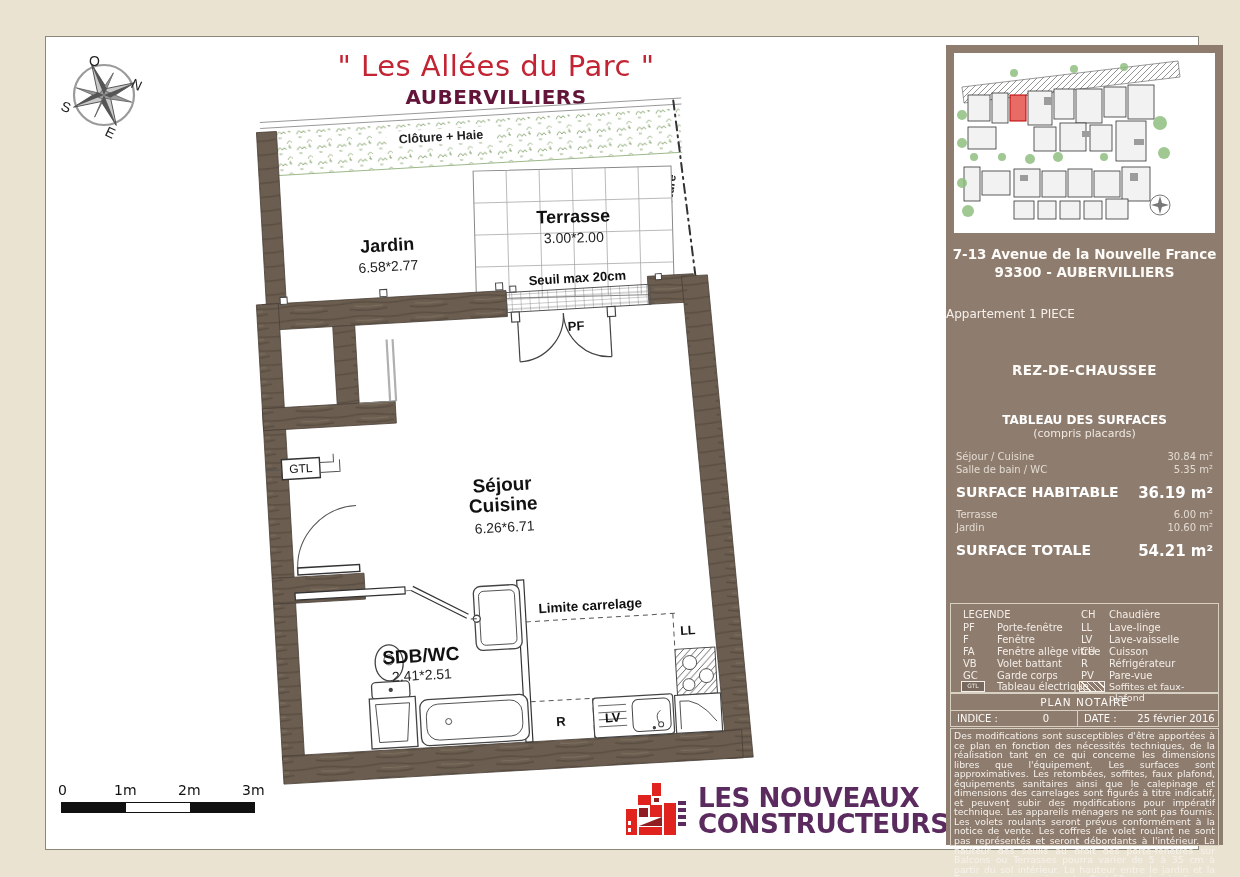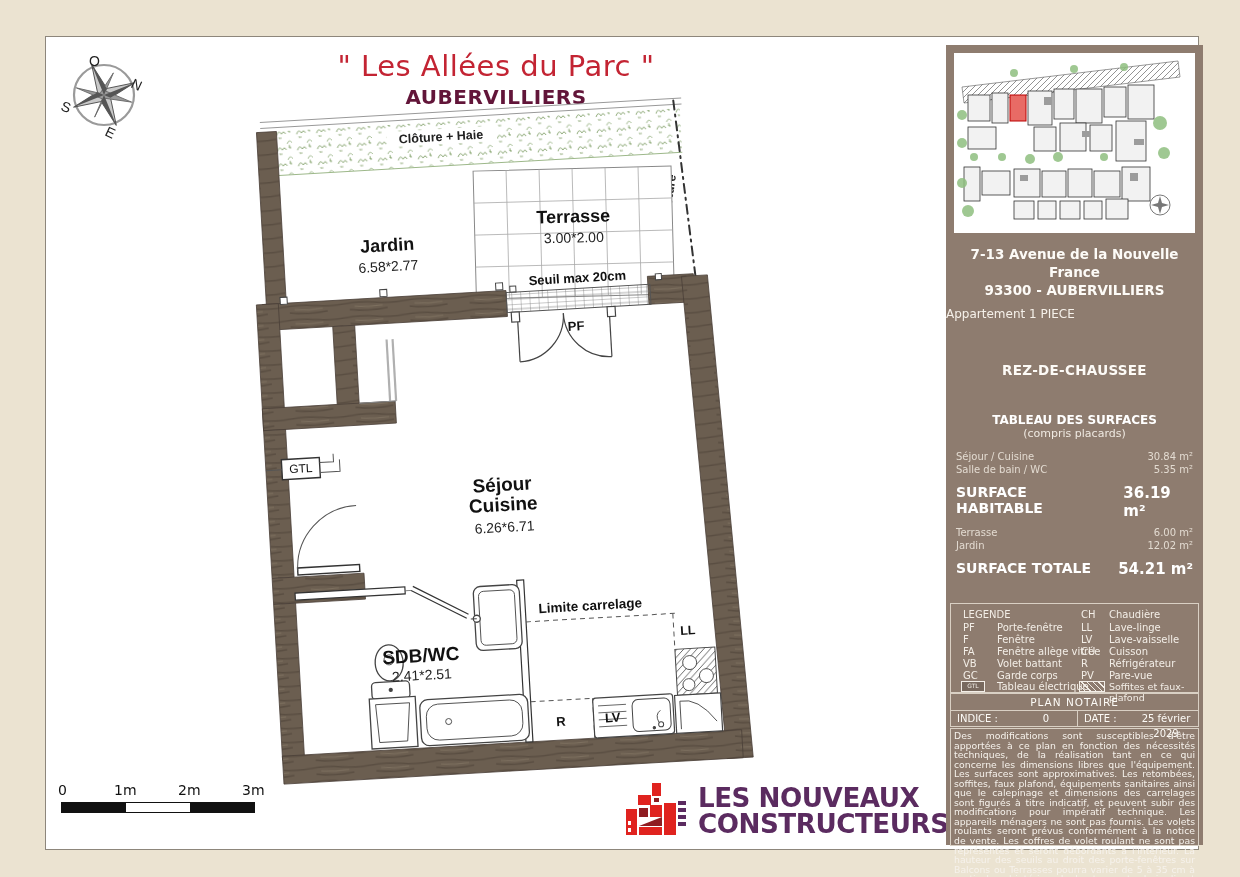--- a/index.html
+++ b/index.html
@@ -5,21 +5,21 @@
   html,body{margin:0;padding:0;background:#ebe3d1;}
   .stage{position:relative;width:1240px;height:877px;background:#ebe3d1;
          font-family:"DejaVu Sans","Liberation Sans",sans-serif;overflow:hidden;}
   .panel{position:absolute;left:45px;top:36px;width:1152px;height:812px;
          background:#ffffff;border:1px solid #8d867b;}
   
   .title-block{position:absolute;left:230px;top:12px;width:440px;text-align:center;}
   .title-main{font-size:29px;color:#c32433;letter-spacing:.5px;}
   .title-sub{font-size:20px;font-weight:bold;color:#621539;margin-top:2px;letter-spacing:.5px;}
   
-  .sidebar{position:absolute;left:900px;top:8px;width:257px;height:800px;background:#8e7c6f;color:#fff;}
+  .sidebar{position:absolute;left:900px;top:8px;width:277px;height:800px;background:#8e7c6f;color:#fff;}
   .sitebox{position:absolute;left:8px;top:8px;right:8px;height:180px;background:#fff;}
   .sb-address{position:absolute;left:0;top:200px;width:100%;text-align:center;
               font-size:13.5px;font-weight:bold;line-height:18px;color:#fdfbf7;}
   .sb-apt{position:absolute;left:0;top:258px;width:100%;
           font-size:12px;line-height:22px;color:#f6f1ea;font-weight:normal;}
   .sb-floor{position:absolute;left:0;top:317px;width:100%;text-align:center;
             font-size:13.5px;font-weight:bold;color:#fdfbf7;letter-spacing:.3px;}
   .surfaces{position:absolute;left:10px;right:10px;top:368px;}
   .surf-title{text-align:center;font-size:12px;font-weight:bold;color:#fff;}
   .surf-sub{text-align:center;font-size:11px;color:#efe9e1;margin-top:0px;}
@@ -402,21 +402,21 @@
         <div class="surf-bold">
           <span>SURFACE HABITABLE</span>
           <span class="val">36.19 m²</span>
         </div>
         <div class="surf-row">
           <span>Terrasse</span>
           <span>6.00 m²</span>
         </div>
         <div class="surf-row">
           <span>Jardin</span>
-          <span>12.02 m²</span>
+          <span>10.60 m²</span>
         </div>
         <div class="surf-bold">
           <span>SURFACE TOTALE</span>
           <span class="val">54.21 m²</span>
         </div>
       </div>
 
       <div class="legendbox">
         <div class="lg-title">LEGENDE</div>
         <span class="lg-col1-abbr lg-r0">PF</span>
@@ -446,20 +446,20 @@
         <span class="soff-icon"></span>
         <span class="soff-lab">Soffites et faux-plafond</span>
       </div>
 
       <div class="notaire">PLAN NOTAIRE</div>
 
       <div class="indice">
         <span class="c1">INDICE :</span>
         <span class="c2">0</span>
         <span class="c3">DATE :</span>
-        <span class="c4">25 février 2029</span>
+        <span class="c4">25 février 2016</span>
       </div>
 
       <div class="disclaimer">Des modifications sont susceptibles d'être apportées à ce plan en fonction des nécessités techniques, de la réalisation tant en ce qui concerne les dimensions libres que l'équipement. Les surfaces sont approximatives. Les retombées, soffites, faux plafond, équipements sanitaires ainsi que le calepinage et dimensions des carrelages sont figurés à titre indicatif, et peuvent subir des modifications pour impératif technique. Les appareils ménagers ne sont pas fournis.  Les volets roulants seront prévus conformément à la notice de vente. Les coffres de volet roulant ne sont pas représentés et seront débordants à l'intérieur. La hauteur des seuils au droit des porte-fenêtres sur Balcons ou Terrasses pourra varier de 5 à 35 cm à partir du sol intérieur. La hauteur entre le jardin et la Terrasse pourra varier entre 0 et 60 cm. Les jardins ne seront pas nécessairement plats et pourront comporter des talus et des pentes.</div>
     </div>
 
   </div>
 </div>
 
 </body></html>

